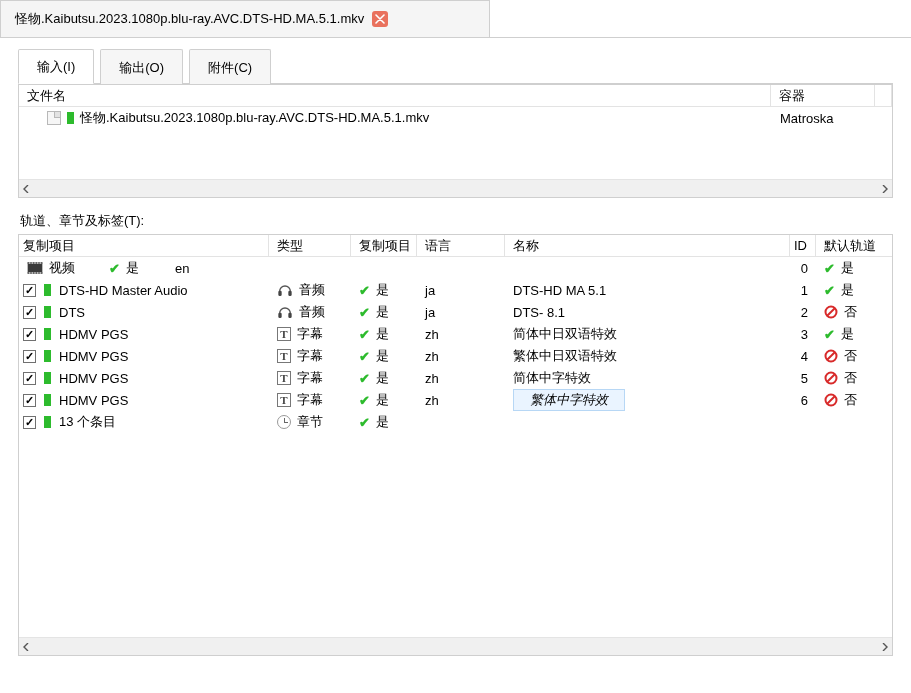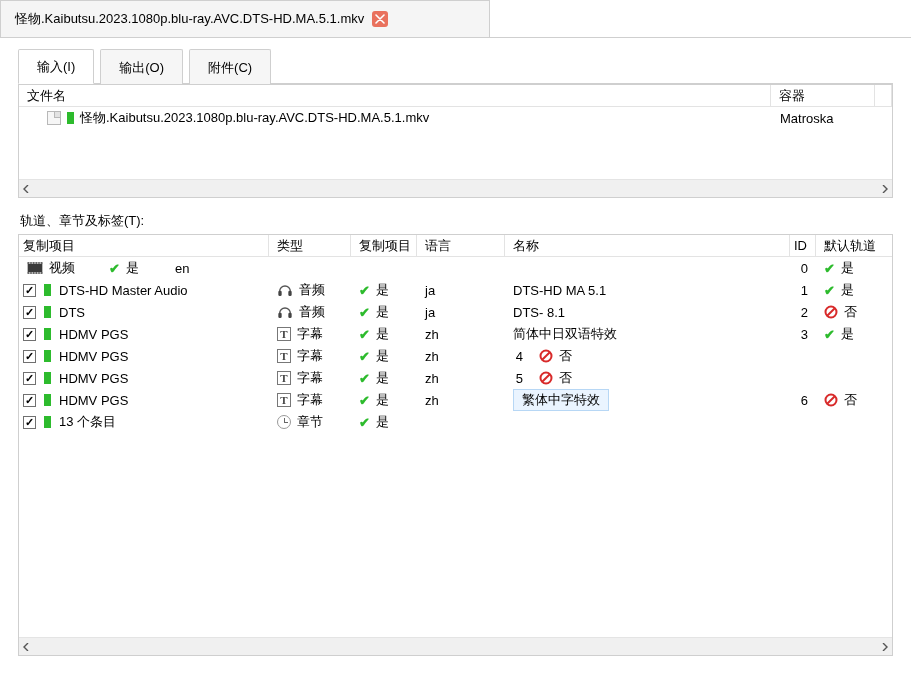--- a/index.html
+++ b/index.html
@@ -61,21 +61,21 @@
   .icon-chap  { width:14px; height:14px; border:1px solid #999; border-radius:50%; display:inline-block; position:relative; }
   .icon-chap::after { content:""; position:absolute; left:6px; top:2px; width:1px; height:5px; background:#666; }
   .icon-chap::before { content:""; position:absolute; left:6px; top:6px; width:4px; height:1px; background:#666; }
 
   .tick { color:#2dbb2d; font-weight:bold; }
   .forbid svg { display:block; }
 
   .file-ico { width:14px; height:14px; border:1px solid #b8b8b8; background:#f6f6f6; display:inline-block; position:relative; }
   .file-ico::after { content:""; position:absolute; right:0; top:0; width:5px; height:5px; background:#e2e2e2; border-left:1px solid #b8b8b8; border-bottom:1px solid #b8b8b8; }
 
-  .name-editing { background:#eaf4ff; border:1px solid #b7d7f5; padding:0 8px; height:22px; display:flex; align-items:center; border-radius:0; }
+  .name-editing { background:#eaf4ff; border:1px solid #b7d7f5; padding:0 16px; height:22px; display:flex; align-items:center; border-radius:0;font-style:italic; }
 </style>
 </head>
 <body>
 
 <div class="filetab-bar">
   <div class="filetab">
     <span class="filetab-text">怪物.Kaibutsu.2023.1080p.blu-ray.AVC.DTS-HD.MA.5.1.mkv</span>
     <span class="filetab-close">
       <svg width="10" height="10" viewBox="0 0 10 10">
           <path d="M1 1 L9 9 M9 1 L1 9" stroke="#fff" stroke-width="1.6" stroke-linecap="round"></path>
@@ -289,20 +289,23 @@
             <span class="icon-sub">T</span>
             <span>字幕</span>
           </div>
           <div class="td tk-col-copy" style="gap:6px;">
             <span class="tick">✔</span>
             <span>是</span>
           </div>
           <div class="td tk-col-lang">
             <span>zh</span>
           </div>
+          <div class="td tk-col-name">
+            <span>繁体中日双语特效</span>
+          </div>
           <div class="td tk-col-id">
             <span>4</span>
           </div>
           <div class="td tk-col-default" style="gap:6px;">
             <span class="forbid">
               <svg width="14" height="14" viewBox="0 0 14 14">
                 <circle cx="7" cy="7" r="5.5" fill="none" stroke="#d82a2a" stroke-width="2"></circle>
                 <line x1="3.2" y1="10.8" x2="10.8" y2="3.2" stroke="#d82a2a" stroke-width="2"></line>
               </svg>
             </span>  
@@ -319,20 +322,23 @@
             <span class="icon-sub">T</span>
             <span>字幕</span>
           </div>
           <div class="td tk-col-copy" style="gap:6px;">
             <span class="tick">✔</span>
             <span>是</span>
           </div>
           <div class="td tk-col-lang">
             <span>zh</span>
           </div>
+          <div class="td tk-col-name">
+            <span>简体中字特效</span>
+          </div>
           <div class="td tk-col-id">
             <span>5</span>
           </div>
           <div class="td tk-col-default" style="gap:6px;">
             <span class="forbid">
               <svg width="14" height="14" viewBox="0 0 14 14">
                 <circle cx="7" cy="7" r="5.5" fill="none" stroke="#d82a2a" stroke-width="2"></circle>
                 <line x1="3.2" y1="10.8" x2="10.8" y2="3.2" stroke="#d82a2a" stroke-width="2"></line>
               </svg>
             </span>  

